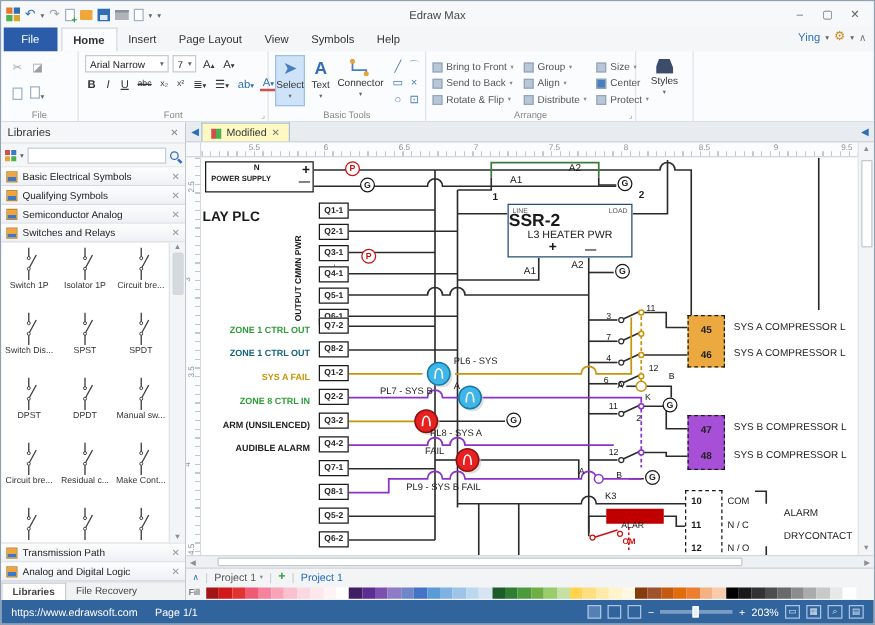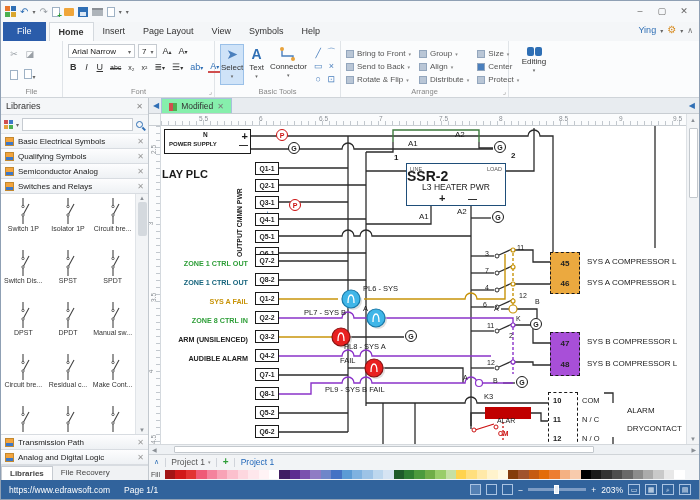--- a/index.html
+++ b/index.html
@@ -86,21 +86,21 @@
 .sb-scroll .ar{font-size:6px;color:#8a8f95}
 .sb-scroll .thumb{width:9px;flex:0 0 34px;background:#d4d9de;border-radius:2px;margin-top:1px}
 .sb-scroll .sp{flex:1}
 .sb-tabs{height:15px;display:flex;background:#f0f2f4;border-top:1px solid #d8dce1;flex:0 0 auto}
 .sb-tab{padding:2px 8px;font-size:8px;color:#444}
 .sb-tab.active{background:#fff;border:1px solid #c6cbd1;border-bottom:none;font-weight:bold}
 
 .canvas-col{flex:1;display:flex;flex-direction:column;min-width:0;background:#eef1f4}
 .doc-tabs{height:16px;display:flex;align-items:flex-end;background:#e8ecf0;border-bottom:1px solid #c8cdd2;padding:0 2px;flex:0 0 auto}
 .chev{color:#2f6fb5;font-size:8px;align-self:center;padding:0 2px}
-.doc-tab{display:flex;align-items:flex-end;gap:4px;background:#86efac;border:1px solid #a8c0dc;border-bottom:none;padding:2px 7px;font-size:8.5px;color:#333}
+.doc-tab{display:flex;align-items:flex-end;gap:4px;background:#fef9c3;border:1px solid #a8c0dc;border-bottom:none;padding:2px 7px;font-size:8.5px;color:#333}
 .doc-tab .ico{width:8px;height:8px;background:linear-gradient(90deg,#d04f4f 50%,#4caf50 50%)}
 .doc-tab .x{color:#777;font-size:8px}
 .doc-tabs .sp{flex:1}
 .ruler-row{height:12px;display:flex;flex:0 0 auto}
 .corner{width:12px;background:#f7f9fa;border-right:1px solid #d4d9de;border-bottom:1px solid #c8cdd2}
 .hruler{flex:1;position:relative;background:#fbfcfd;border-bottom:1px solid #c8cdd2;overflow:hidden}
 .hruler::after{content:"";position:absolute;left:0;right:0;bottom:0;height:4px;background:repeating-linear-gradient(90deg,#c2c8ce 0 1px,transparent 1px 7px)}
 .rnum{position:absolute;top:1px;font-size:6.5px;color:#8a8f95}
 .vsc-top{width:13px;background:#f2f4f6;border-left:1px solid #dde1e5;text-align:center;font-size:6px;color:#8a8f95;line-height:12px}
 .canvas-row{flex:1;display:flex;min-height:0}
@@ -167,20 +167,21 @@
         <span class="caret">▾</span>
       <span class="qicon gray">↷</span>
       <span class="mini-doc green"></span>
       <span class="mini-folder"></span>
       <span class="mini-save"></span>
       <span class="mini-print"></span>
       <span class="mini-doc"></span>
         <span class="caret">▾</span>
       <span class="caret">▾</span>
     </div>
+    <div class="win-title">Edraw Max</div>
     <div class="winbtns">
       <span class="winbtn">–</span>
       <span class="winbtn">▢</span>
       <span class="winbtn">✕</span>
     </div>
   </div>
 
   <div class="menubar">
     <div class="menutab menutab-file">File</div>
     <div class="menu-tabs">
@@ -317,32 +318,29 @@
         <span class="arr-item">
             <span class="mi"></span>
             <span>Protect</span>
             <span class="dn">▾</span>
           </span>
       </div>
       <div class="glabel">Arrange</div>
       <div class="dlg">⌟</div>
     </div>
 
-
-    <div class="rgroup" style="width:50px;border-right:none">
-      <div class="tallbtn" style="width:42px">
-        <span class="binoc">
-            <i></i>
-            <i></i>
-          </span>
-        <span class="blabel">Editing</span>
+    <div class="rgroup" style="width:46px">
+      <div class="tallbtn">
+        <span class="stamp"></span>
+        <span class="blabel">Styles</span>
           <span class="dn">▾</span>
       </div>
       <div class="glabel"></div>
     </div>
+
   </div>
 
   <div class="main">
 
     <div class="sidebar">
       <div class="sb-head">
         <span>Libraries</span>
         <span class="x">✕</span>
       </div>
       <div class="sb-search">

